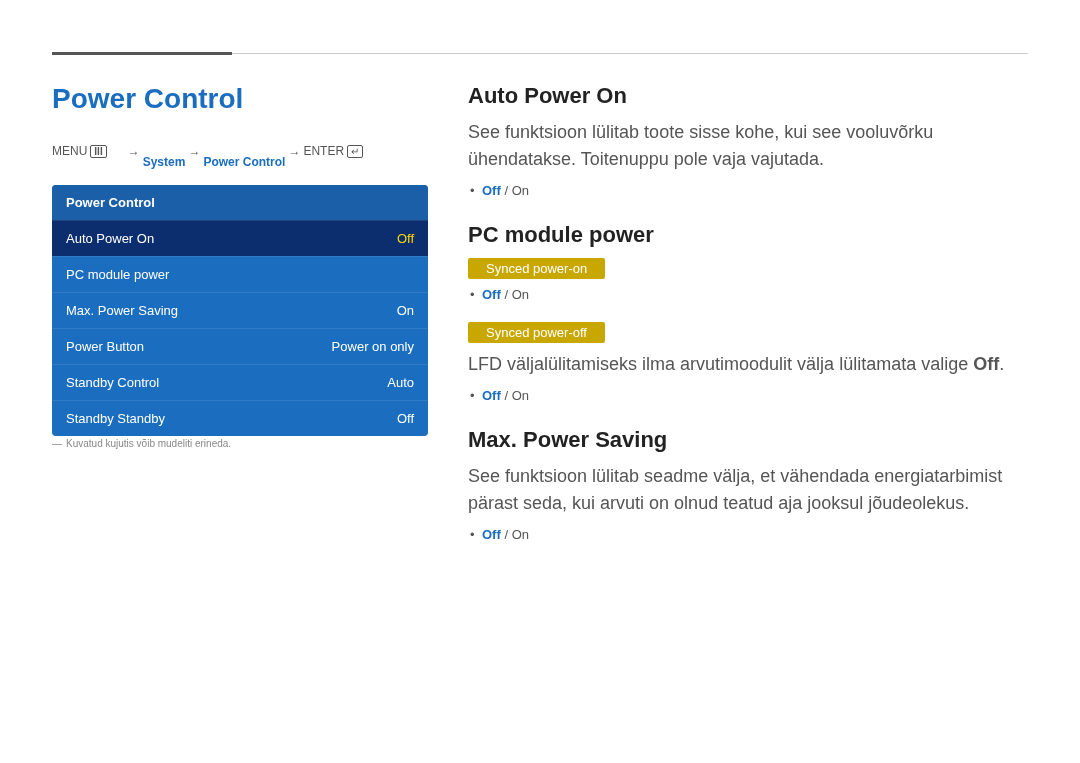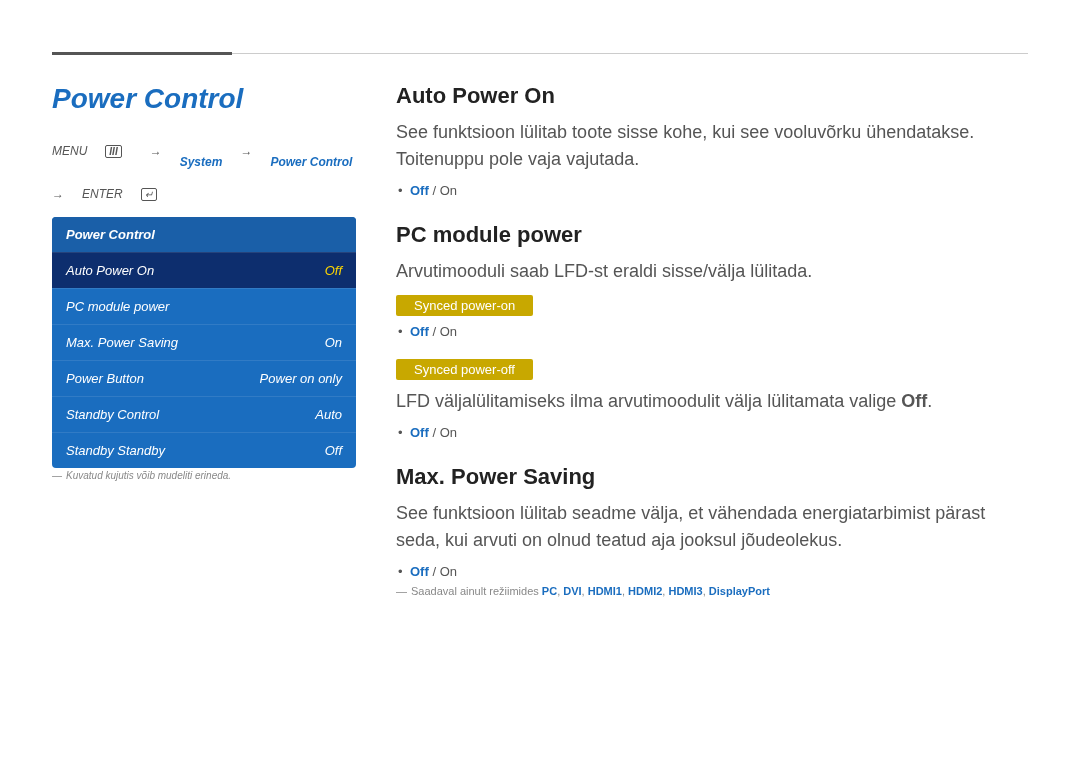--- a/index.html
+++ b/index.html
@@ -34,49 +34,48 @@
 
     .content-area {
       display: flex;
       padding: 0 52px;
       margin-top: 28px;
       gap: 40px;
     }
 
     
     .left-col {
-      width: 304px;
+      width: 376px;
       flex-shrink: 0;
-      font-style: italic;
     }
 
     .page-title {
       font-size: 28px;
       font-weight: bold;
       color: #1a6dbf;
       margin-bottom: 18px;
     }
 
     .menu-path {
       font-size: 12px;
       color: #555;
       margin-bottom: 16px;
       display: flex;
       align-items: center;
-      gap: 18px;
+      gap: 3px;
       flex-wrap: wrap;
     }
     .menu-path .menu-icon {
       display: inline-block;
       border: 1px solid #555;
       border-radius: 2px;
       padding: 0 3px;
       font-size: 10px;
       font-weight: bold;
-      margin-right: 10px;
+      margin-right: 18px;
     }
     .menu-path .arrow { color: #555; }
     .menu-path .highlight { color: #1a6dbf; font-weight: bold; margin-top: 22px; }
     .menu-path .enter-icon {
       display: inline-block;
       font-size: 10px;
       border: 1px solid #555;
       border-radius: 2px;
       padding: 0 3px;
     }
@@ -258,21 +257,20 @@
       <div class="section-desc">See funktsioon lülitab toote sisse kohe, kui see vooluvõrku ühendatakse. Toitenuppu pole vaja vajutada.</div>
       <ul>
         <li class="bullet off-on">
           <span class="off">Off</span><span class="sep"> / </span><span class="on">On</span>
         </li>
       </ul>
     </div>
 
     <div class="section">
       <div class="section-title">PC module power</div>
-      <div class="section-desc">Arvutimooduli saab LFD-st eraldi sisse/välja lülitada.</div>
 
       <div class="section-divider">
         <div class="synced-label">Synced power-on</div>
         <ul>
           <li class="bullet off-on">
             <span class="off">Off</span><span class="sep"> / </span><span class="on">On</span>
           </li>
         </ul>
       </div>
 
@@ -288,27 +286,16 @@
     </div>
 
     <div class="section">
       <div class="section-title">Max. Power Saving</div>
       <div class="section-desc">See funktsioon lülitab seadme välja, et vähendada energiatarbimist pärast seda, kui arvuti on olnud teatud aja jooksul jõudeolekus.</div>
       <ul>
         <li class="bullet off-on">
           <span class="off">Off</span><span class="sep"> / </span><span class="on">On</span>
         </li>
       </ul>
-      <div class="available-note">
-        <span>
-          Saadaval ainult režiimides 
-          <span class="highlight-blue">PC</span>, 
-          <span class="highlight-blue">DVI</span>, 
-          <span class="highlight-blue">HDMI1</span>, 
-          <span class="highlight-blue">HDMI2</span>, 
-          <span class="highlight-blue">HDMI3</span>, 
-          <span class="highlight-blue">DisplayPort</span>
-        </span>
-      </div>
     </div>
 
   </div>
 </div>
 
 </body></html>

